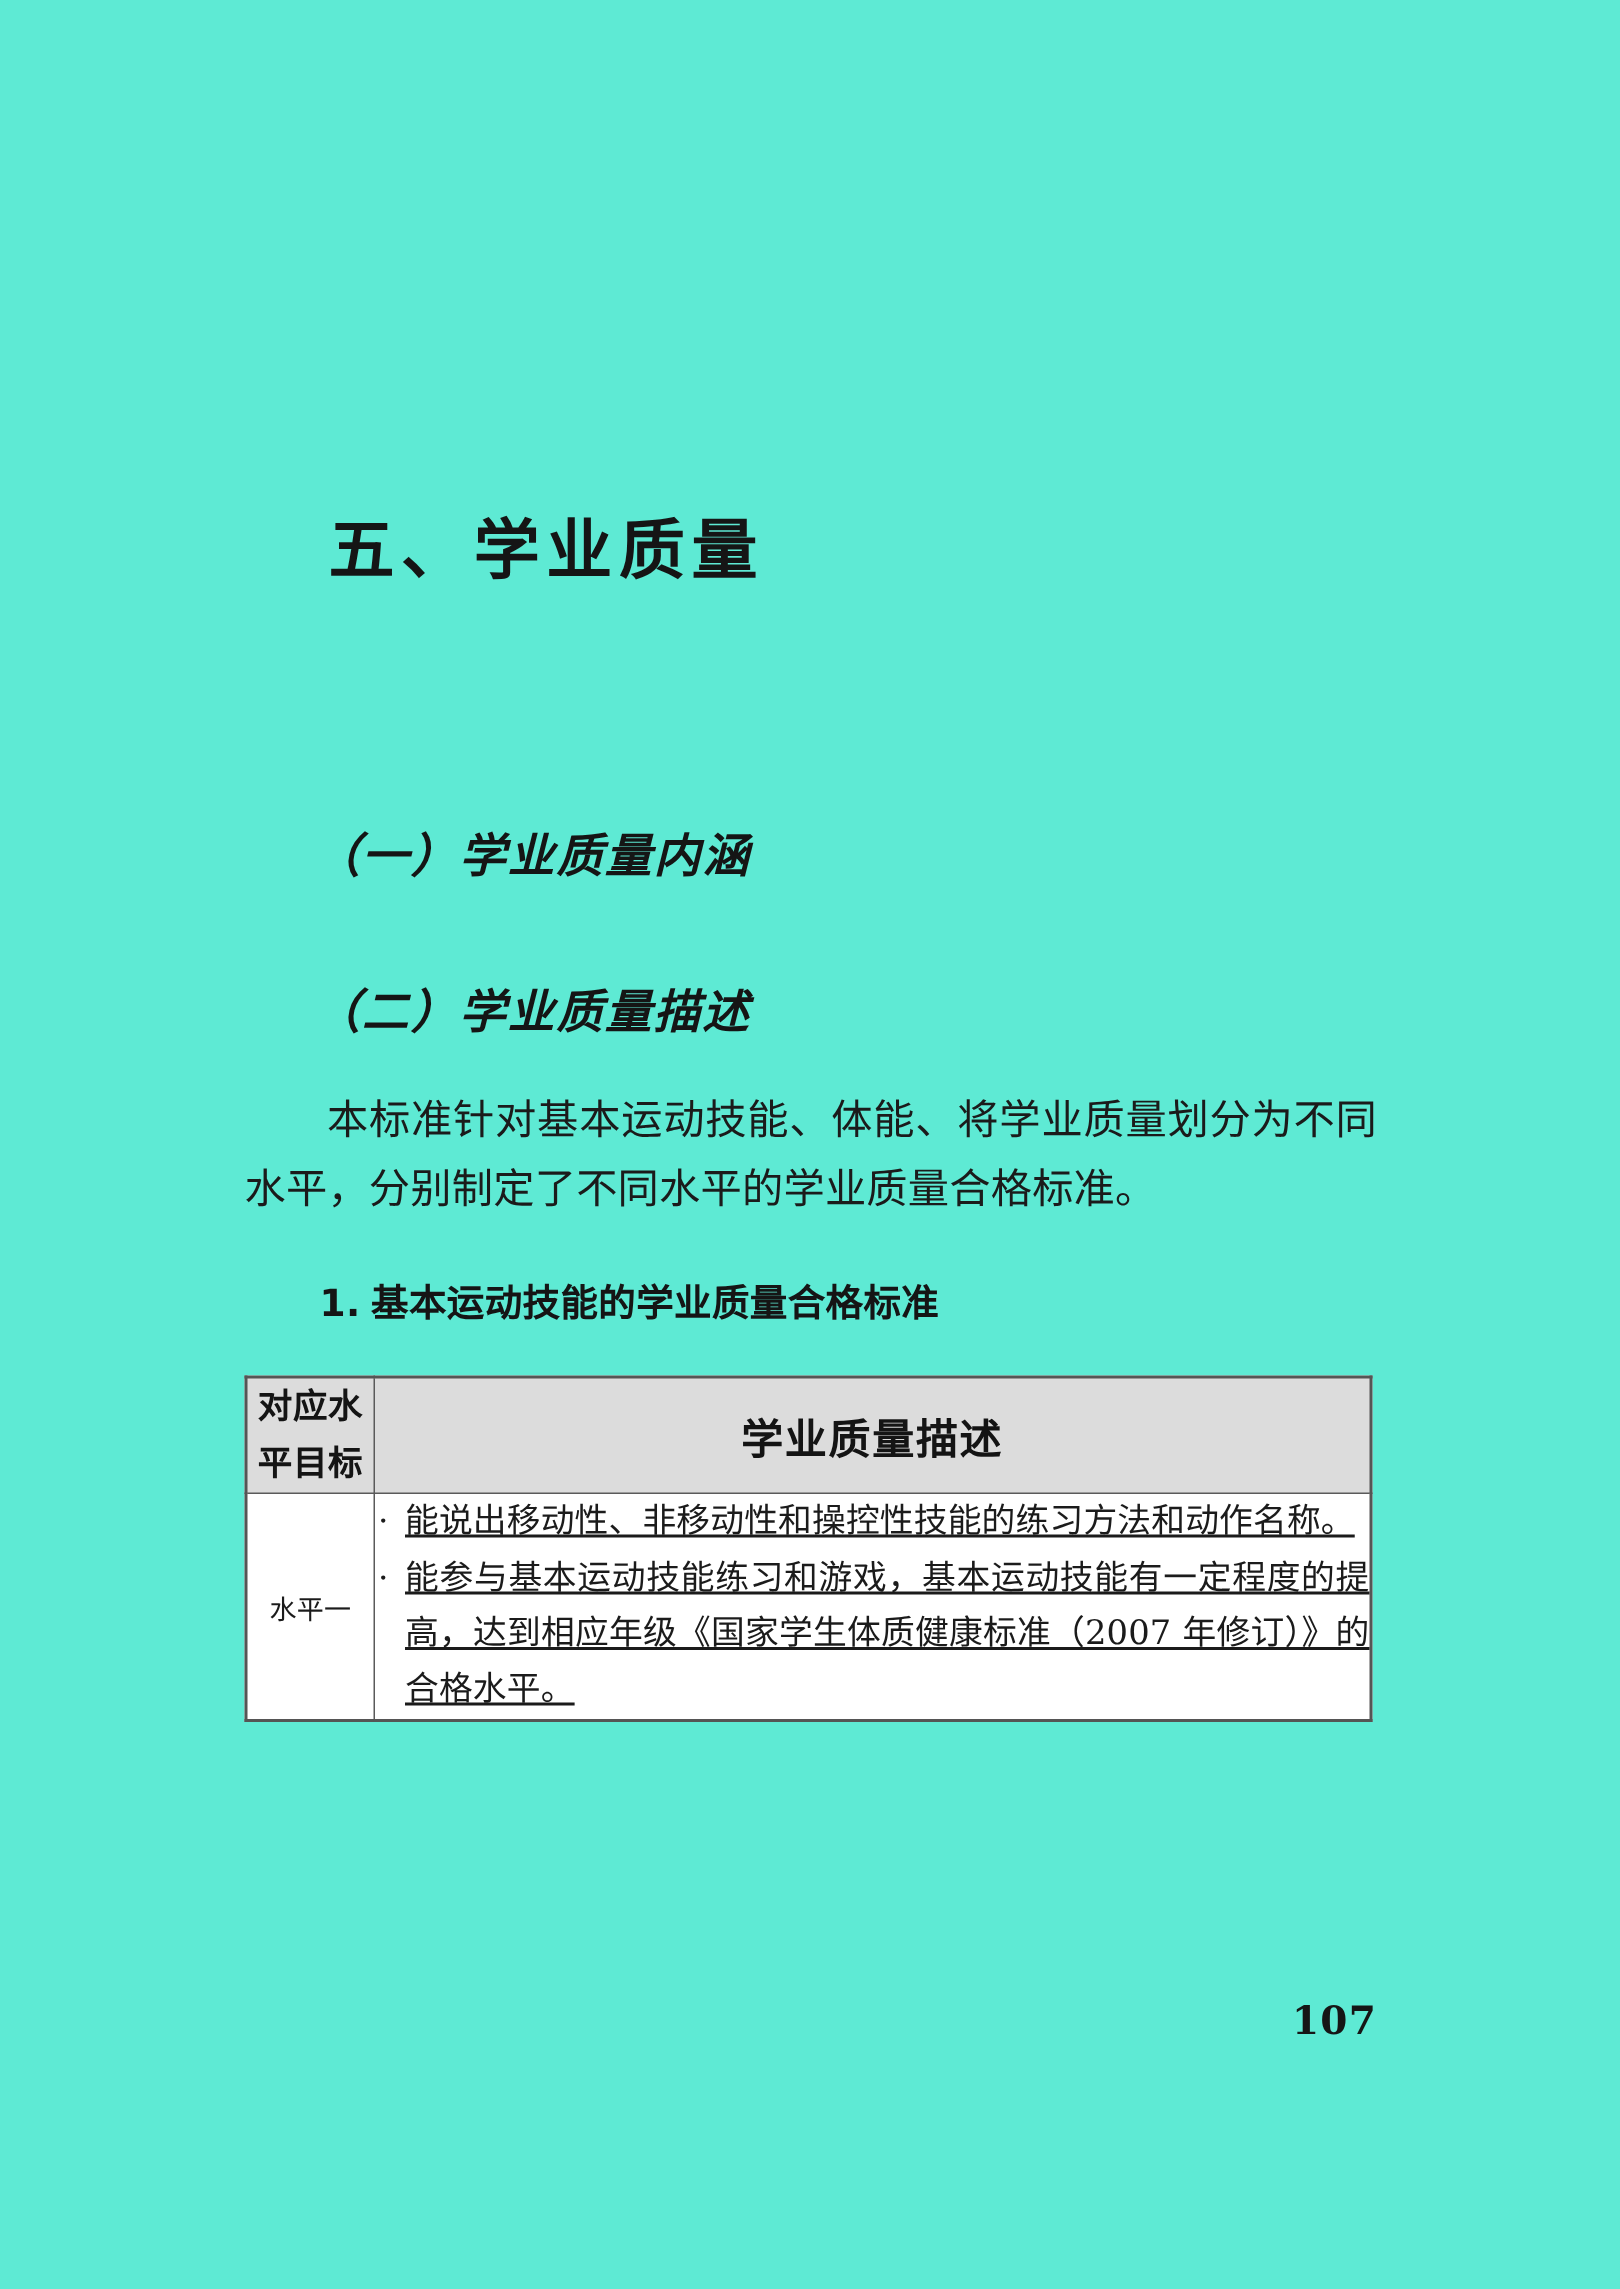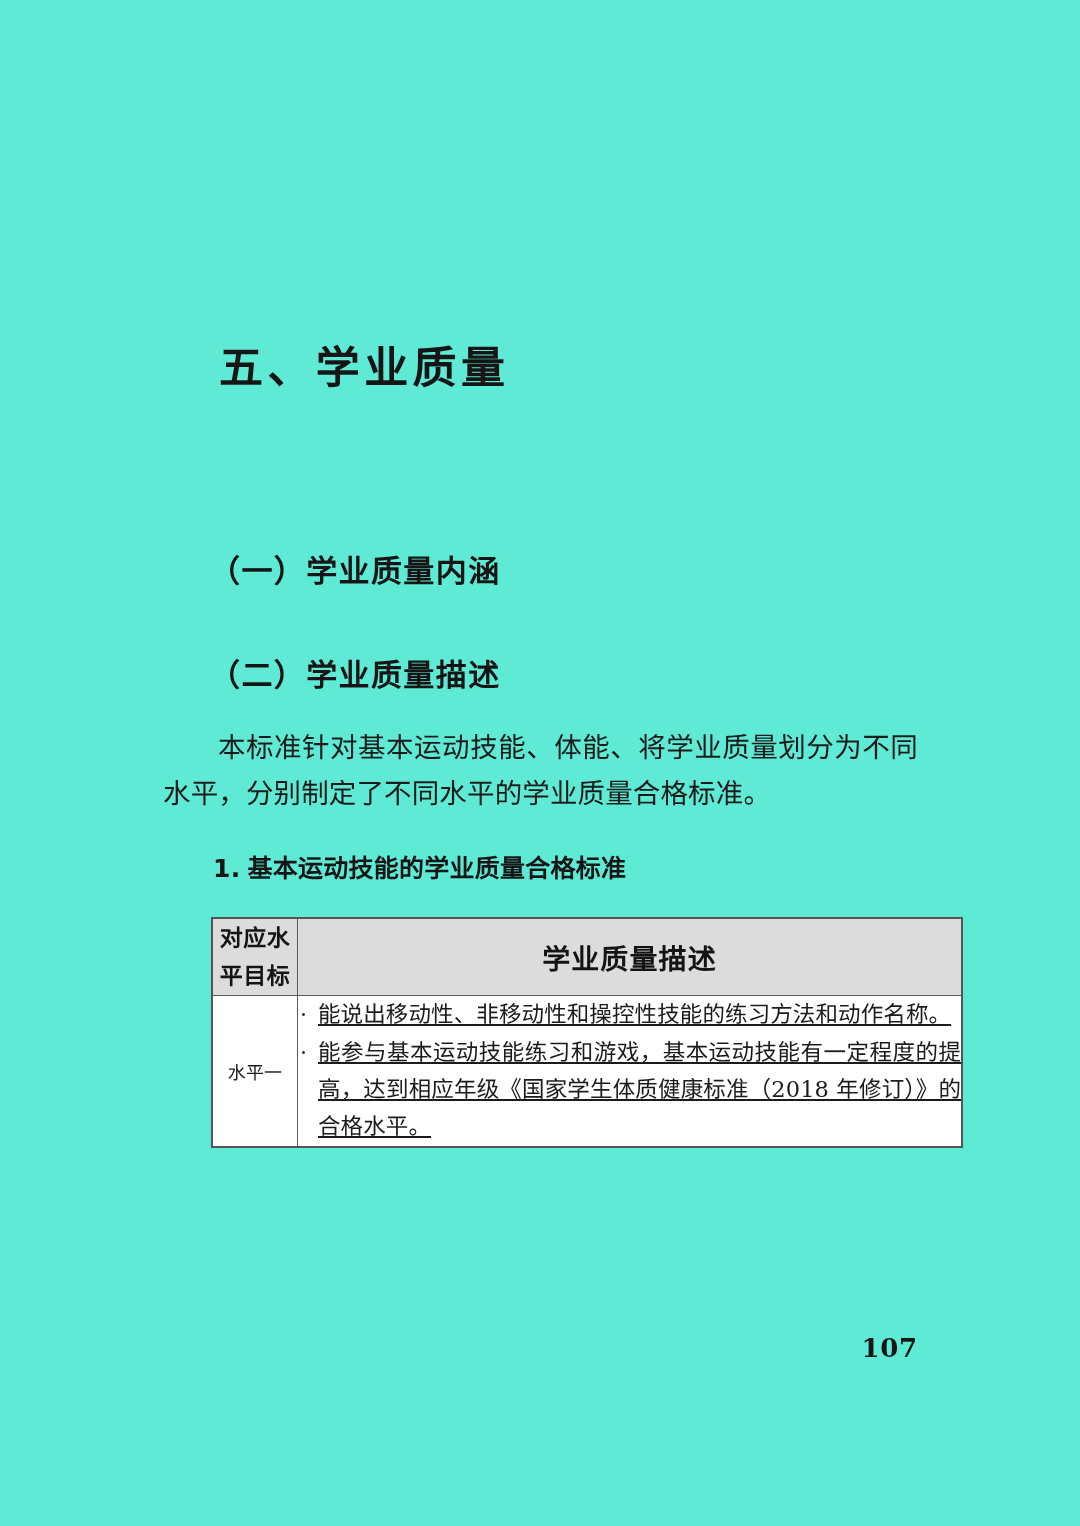--- a/index.html
+++ b/index.html
@@ -50,22 +50,22 @@
     margin: 0;
     font-family: "DejaVu Serif", "Liberation Serif", serif;
     font-size: 31px;
     font-weight: 700;
     letter-spacing: 0.045em;
     line-height: 1.3;
     color: #151515;
     margin-left: 46px;
   }
 
-  #sec-1-heading { padding-top: 156px; }
-  #sec-2-heading { padding-top: 64px; }
+  #sec-1-heading { padding-top: 156px; font-style: italic; }
+  #sec-2-heading { padding-top: 64px; font-style: italic; }
 
   
   .body-paragraph {
     margin: 0;
     font-family: "DejaVu Serif", "Liberation Serif", serif;
     font-size: 27.5px;
     line-height: 46px;
     letter-spacing: 0.005em;
     text-align: justify;
     text-justify: inter-ideograph;
@@ -99,21 +99,20 @@
   .quality-table-wrap {
     padding-top: 32px;
   }
 
   table.quality-table {
     border-collapse: collapse;
     width: 752px;
     table-layout: fixed;
     border: 2px solid #555555;
     background: #ffffff;
-    margin-left: 48px;
   }
 
   table.quality-table th,
   table.quality-table td {
     border: 1.5px solid #5a5a5a;
     padding: 0;
     vertical-align: middle;
   }
 
   table.quality-table thead th {
@@ -229,21 +228,21 @@
           <tr>
             <td class="level-cell">水平一</td>
             <td class="desc-cell">
               <ul class="desc-list">
                 <li>
                   <span class="bullet">·</span>
                   <span class="li-text">能说出移动性、非移动性和操控性技能的练习方法和动作名称。</span>
                 </li>
                 <li>
                   <span class="bullet">·</span>
-                  <span class="li-text">能参与基本运动技能练习和游戏，基本运动技能有一定程度的提高，达到相应年级《国家学生体质健康标准（2018 年修订）》的合格水平。</span>
+                  <span class="li-text">能参与基本运动技能练习和游戏，基本运动技能有一定程度的提高，达到相应年级《国家学生体质健康标准（2007 年修订）》的合格水平。</span>
                 </li>
               </ul>
             </td>
           </tr>
         </tbody>
       </table>
     </div>
 
   </div>
 

